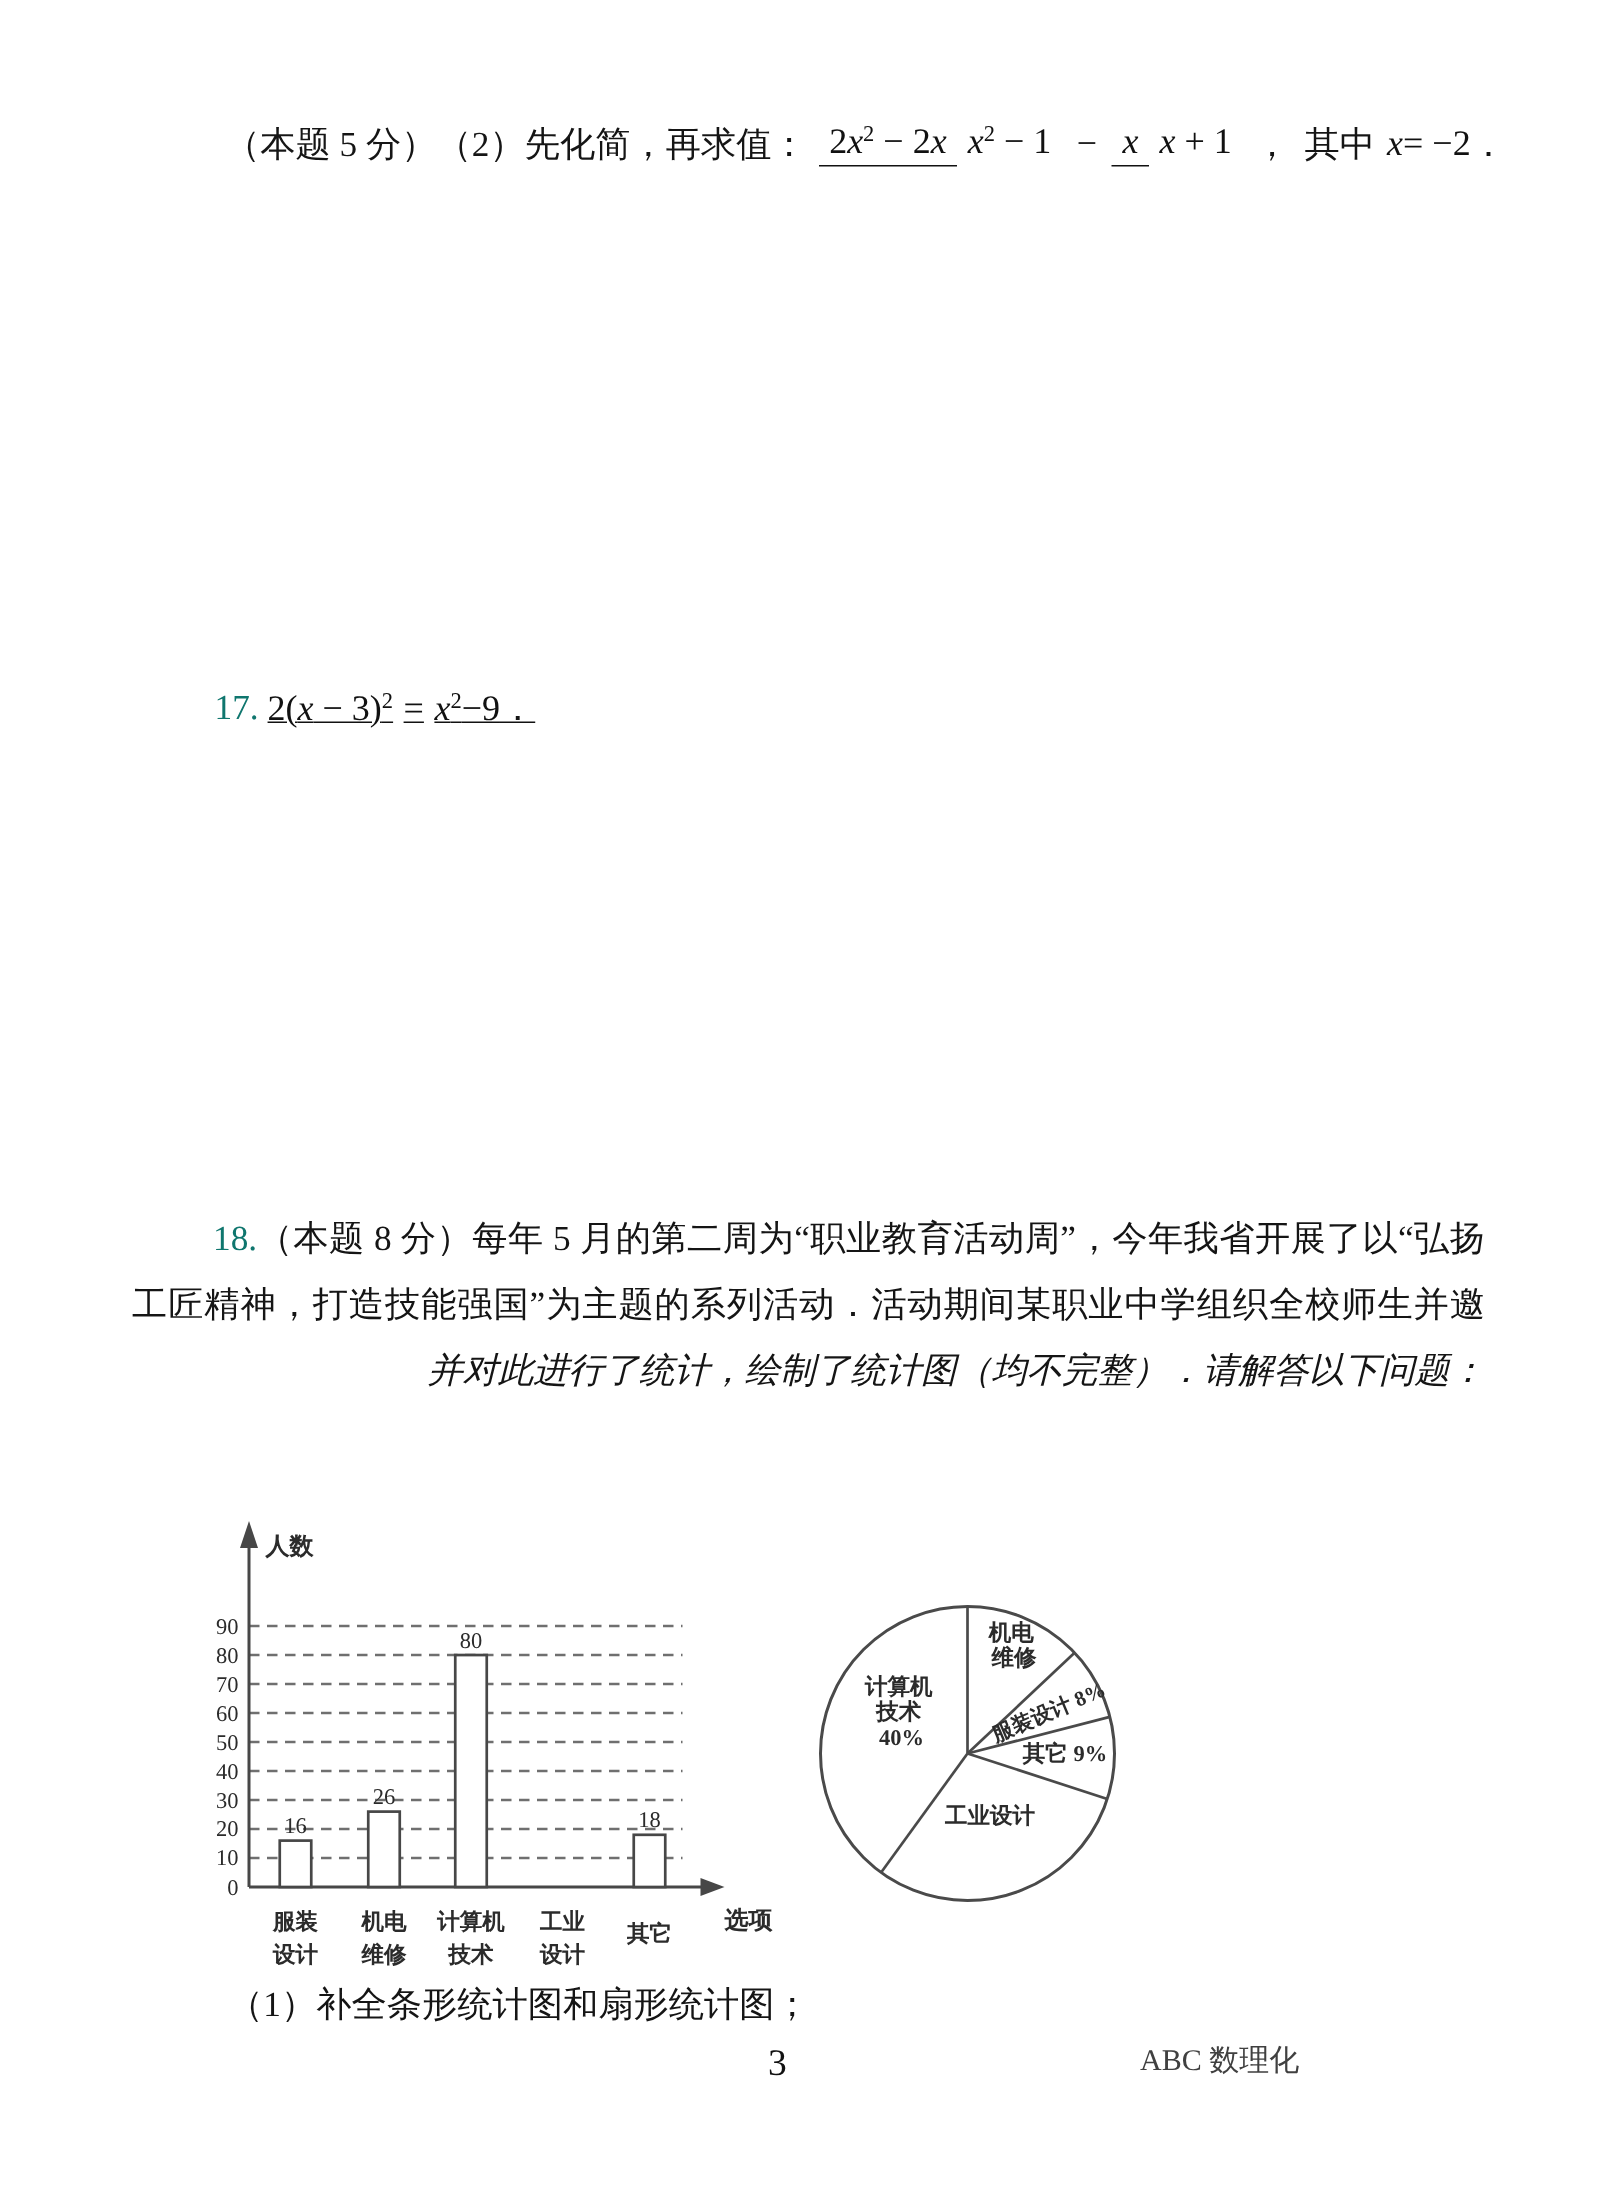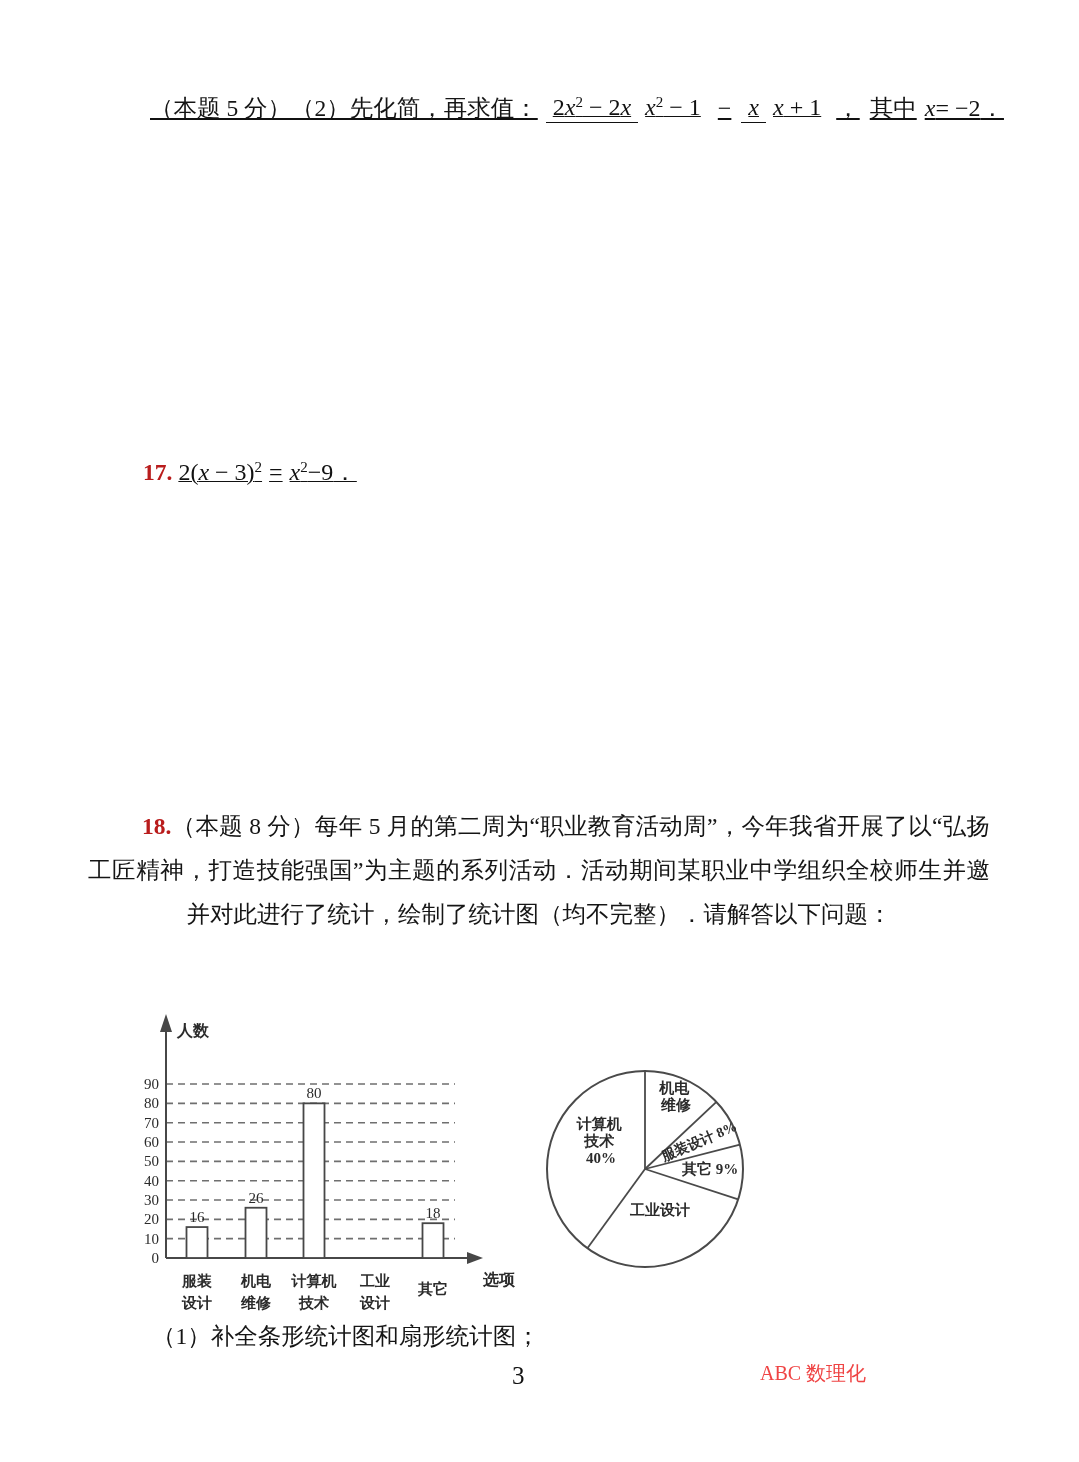--- a/index.html
+++ b/index.html
@@ -1,56 +1,56 @@
 <!DOCTYPE html>
 <html><head>
 <meta charset="utf-8">
 <style>
   html,body{margin:0;padding:0;background:#ffffff;}
   .sheet{position:relative;width:1079px;height:1462px;background:#fff;overflow:hidden;
          font-family:"Liberation Serif",serif;color:#111;}
   .abs{position:absolute;}
   .zh{font-size:23.5px;color:#151515;}
   .line23{display:flex;align-items:center;white-space:nowrap;}
-  .red{color:#b91c1c;font-weight:bold;}
+  .red{color:#0f766e;}
   .mn{font-family:"Liberation Serif",serif;font-size:24px;font-style:normal;}
   .mi{font-family:"Liberation Serif",serif;font-size:24px;font-style:italic;}
   sup.mn,sup{font-family:"Liberation Serif",serif;font-size:15px;line-height:1;vertical-align:8px;font-style:normal;}
   .frac{display:inline-flex;align-items:center;margin:0 8px;}
   .frac .num,.frac .den{padding:1px 7px;line-height:1.15;white-space:nowrap;}
   .frac .num{border-bottom:1.6px solid #111;}
   .op{margin:0 2px;}
   .eq{margin:0 7px;}
   .para{width:902px;font-size:23.5px;line-height:44px;color:#151515;}
   .jline{text-align:justify;text-align-last:justify;height:44px;overflow:hidden;}
-  .lline{text-align:center;height:44px;}
+  .lline{text-align:right;height:44px;font-style:italic;}
   .indent1{padding-left:54px;width:848px;}
   
   svg text{font-family:"Liberation Serif",serif;fill:#2b2b2b;}
   .axis{stroke:#474747;stroke-width:2;fill:none;}
   .ah{fill:#474747;stroke:none;}
   .grid{stroke:#6f6f6f;stroke-width:1.6;stroke-dasharray:7 5;}
   .bar{fill:#ffffff;stroke:#474747;stroke-width:1.8;}
   .tick{font-size:15px;}
   .val{font-size:15px;}
   .cat{font-size:15px;font-weight:600;}
   .axlabel{font-size:16px;font-weight:600;}
   .pcircle{fill:#ffffff;stroke:#4a4a4a;stroke-width:2;}
   .pline{stroke:#4a4a4a;stroke-width:1.8;}
   .plabel{font-size:15px;font-weight:600;}
   .plabel-rot{font-size:14px;font-weight:600;}
   .pagenum{font-size:25px;color:#111;}
-  .brand{font-size:20px;color:#ef4444;font-family:"Liberation Serif",serif;}
+  .brand{font-size:20px;color:#404040;font-family:"Liberation Serif",serif;}
 </style>
 </head>
 <body>
 
 <div class="sheet">
 
-  <div class="abs line23" style="left:150px;top:70px;height:76px;text-decoration:underline;">
+  <div class="abs line23" style="left:150px;top:58px;height:76px;">
     <span class="zh">（本题 5 分）（2）先化简，再求值：</span>
     <span class="frac">
       <span class="num"><span class="mn">2</span><span class="mi">x</span><sup>2</sup><span class="mn"> − 2</span><span class="mi">x</span></span>
       <span class="den"><span class="mi">x</span><sup>2</sup><span class="mn"> − 1</span></span>
     </span>
     <span class="mn op">−</span>
     <span class="frac">
       <span class="num"><span class="mi">x</span></span>
       <span class="den"><span class="mi">x</span><span class="mn"> + 1</span></span>
     </span>

